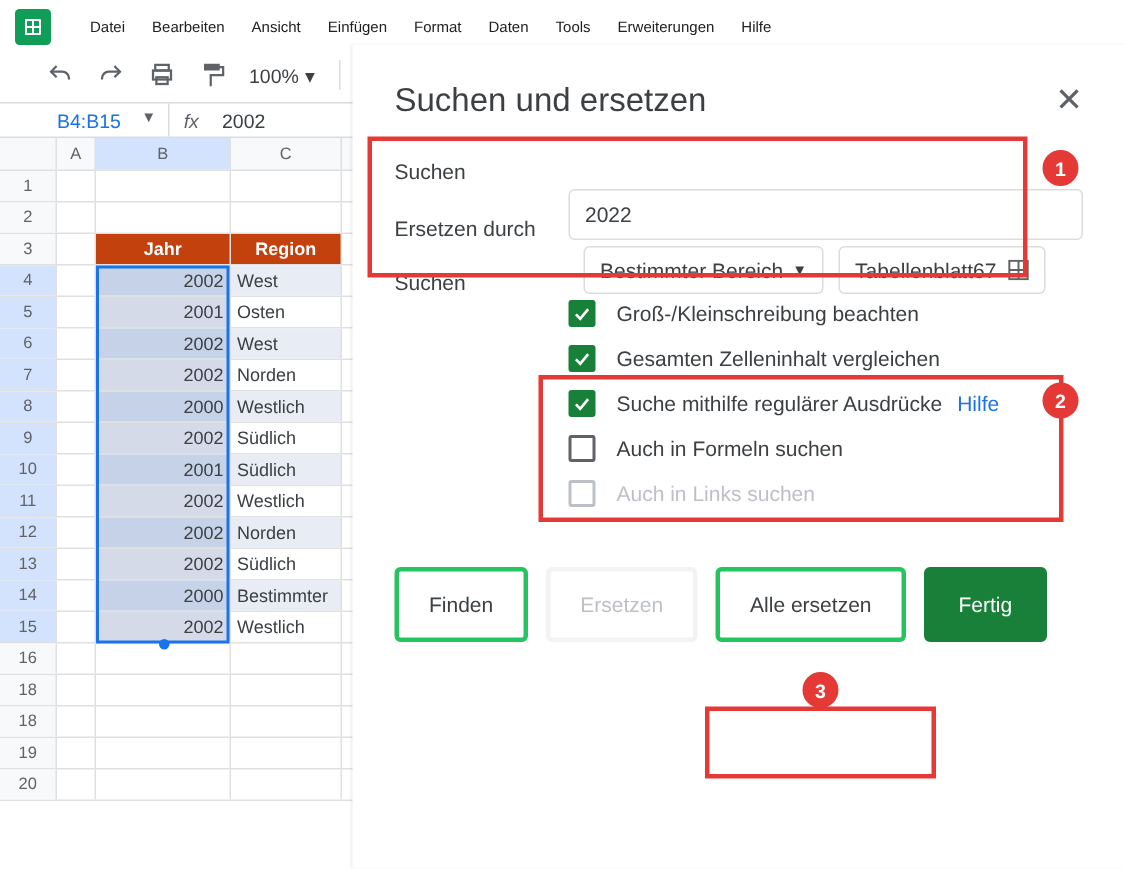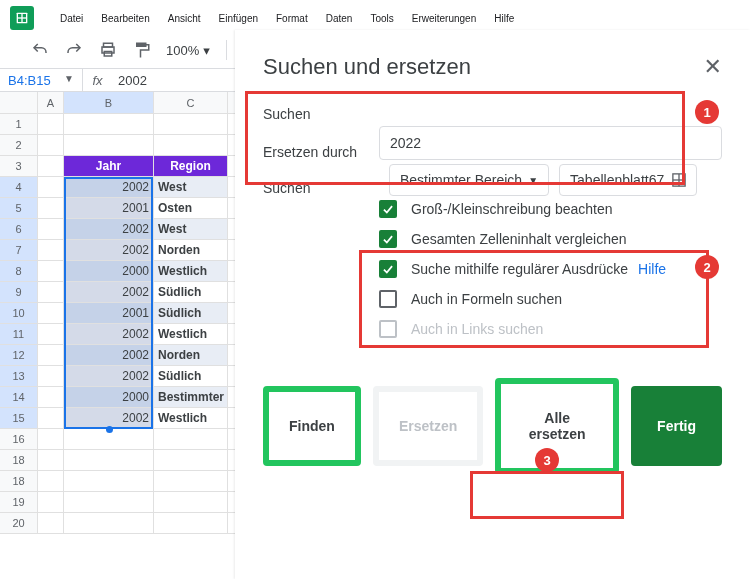--- a/index.html
+++ b/index.html
@@ -9,40 +9,40 @@
   .sheets-logo { width: 24px; height: 24px; background: #0f9d58; border-radius: 3px; display: flex; align-items: center; justify-content: center; margin-right: 16px; }
   .sheets-logo svg { width: 16px; height: 16px; }
   .menu-item { padding: 4px 8px; cursor: pointer; color: #202124; font-size: 10px; }
   
   .toolbar { display: flex; align-items: center; padding: 4px 16px 8px 30px; gap: 14px; }
   .tb-icon { width: 20px; height: 20px; display: flex; align-items: center; justify-content: center; color: #5f6368; cursor: pointer; }
   .tb-sep { width: 1px; height: 20px; background: #dadce0; margin: 0 2px; }
   .zoom { font-size: 13px; color: #3c4043; display: flex; align-items: center; gap: 4px; }
   
   .namebox-row { display: flex; align-items: center; border-top: 1px solid #dadce0; border-bottom: 1px solid #dadce0; height: 24px; }
-  .namebox { width: 82px; padding: 0 8px; font-size: 13px; color: #1a73e8; display: flex; align-items: flex-start; justify-content: space-between; }
+  .namebox { width: 82px; padding: 0 8px; font-size: 13px; color: #1a73e8; display: flex; align-items: flex-start; justify-content: space-between; margin-left: 30px; }
   .fx-icon { width: 30px; text-align: center; color: #5f6368; font-style: italic; font-size: 13px; border-left: 1px solid #dadce0; height: 100%; display: flex; align-items: center; justify-content: center; }
   .formula-bar { flex: 1; padding: 0 6px; font-size: 13px; color: #3c4043; }
   
   .grid { position: relative; }
   .col-headers { display: flex; background: #f8f9fa; border-bottom: 1px solid #e0e0e0; height: 22px; }
   .corner { width: 38px; border-right: 1px solid #e0e0e0; }
   .col-h { text-align: center; font-size: 11px; color: #5f6368; border-right: 1px solid #e0e0e0; line-height: 22px; }
   .col-A { width: 26px; }
   .col-B { width: 90px; background: #d3e3fd; }
   .col-C { width: 74px; }
   
   .row { display: flex; height: 21px; border-bottom: 1px solid #e0e0e0; }
   .row-h { width: 38px; text-align: center; font-size: 11px; color: #5f6368; background: #f8f9fa; border-right: 1px solid #e0e0e0; line-height: 21px; }
   .row-h.sel { background: #d3e3fd; }
   .cell { border-right: 1px solid #e0e0e0; font-size: 12px; padding: 0 4px; display: flex; align-items: center; }
   .cA { width: 26px; }
   .cB { width: 90px; justify-content: flex-end; }
-  .cC { width: 74px; overflow: hidden; white-space: nowrap; font-weight: bold; }
-  .hdr-cell { background: #6d28d9; color: #fff; font-weight: bold; justify-content: center; }
+  .cC { width: 74px; overflow: hidden; white-space: nowrap; }
+  .hdr-cell { background: #c2410c; color: #fff; font-weight: bold; justify-content: center; }
   .alt { background: #e8edf5; }
   .sel-border { position: absolute; border: 2px solid #1a73e8; pointer-events: none; }
   .sel-handle { position: absolute; width: 7px; height: 7px; background: #1a73e8; border-radius: 50%; }
   
   .dialog { position: absolute; top: 30px; left: 235px; right: 0; bottom: 0; background: #fff; padding: 24px 28px; box-shadow: -1px 0 2px rgba(0,0,0,.08); }
   .dialog-title { font-size: 22px; color: #3c4043; margin-bottom: 26px; display: flex; justify-content: space-between; align-items: center; }
   .close-btn { font-size: 22px; color: #5f6368; cursor: pointer; }
   
   .form-row { display: flex; align-items: flex-end; margin-bottom: 4px; }
   .form-label { width: 116px; font-size: 14px; color: #3c4043; }
@@ -55,21 +55,21 @@
   .opts { margin-left: 116px; }
   .opt-row { display: flex; align-items: center; margin-bottom: 12px; font-size: 14px; color: #3c4043; }
   .chk { width: 18px; height: 18px; border-radius: 2px; margin-right: 14px; display: flex; align-items: center; justify-content: center; }
   .chk.checked { background: #188038; }
   .chk.unchecked { border: 2px solid #5f6368; }
   .chk.disabled { border: 2px solid #bdc1c6; }
   .opt-row.disabled { color: #bdc1c6; }
   .help-link { color: #1a73e8; margin-left: 10px; cursor: pointer; }
   
   .btn-row { display: flex; gap: 12px; margin-top: 40px; align-items: center; }
-  .btn { padding: 26px 20px; border-radius: 4px; font-size: 14px; cursor: pointer; border: 6px solid #22c55e; background: #fff; color: #3c4043; font-weight: 700; }
+  .btn { padding: 14px 20px; border-radius: 4px; font-size: 14px; cursor: pointer; border: 3px solid #22c55e; background: #fff; color: #3c4043; font-weight: 400; }
   .btn.disabled { color: #bdc1c6; border-color: #f1f3f4; }
   .btn.primary { background: #188038; color: #fff; border-color: #188038; }
   
   .anno { position: absolute; border: 3px solid #e53935; pointer-events: none; }
   .anno-badge { position: absolute; width: 24px; height: 24px; background: #e53935; color: #fff; border-radius: 50%; display: flex; align-items: center; justify-content: center; font-weight: bold; font-size: 13px; }
 </style>
 </head>
 <body>
 
 <div class="menubar">

